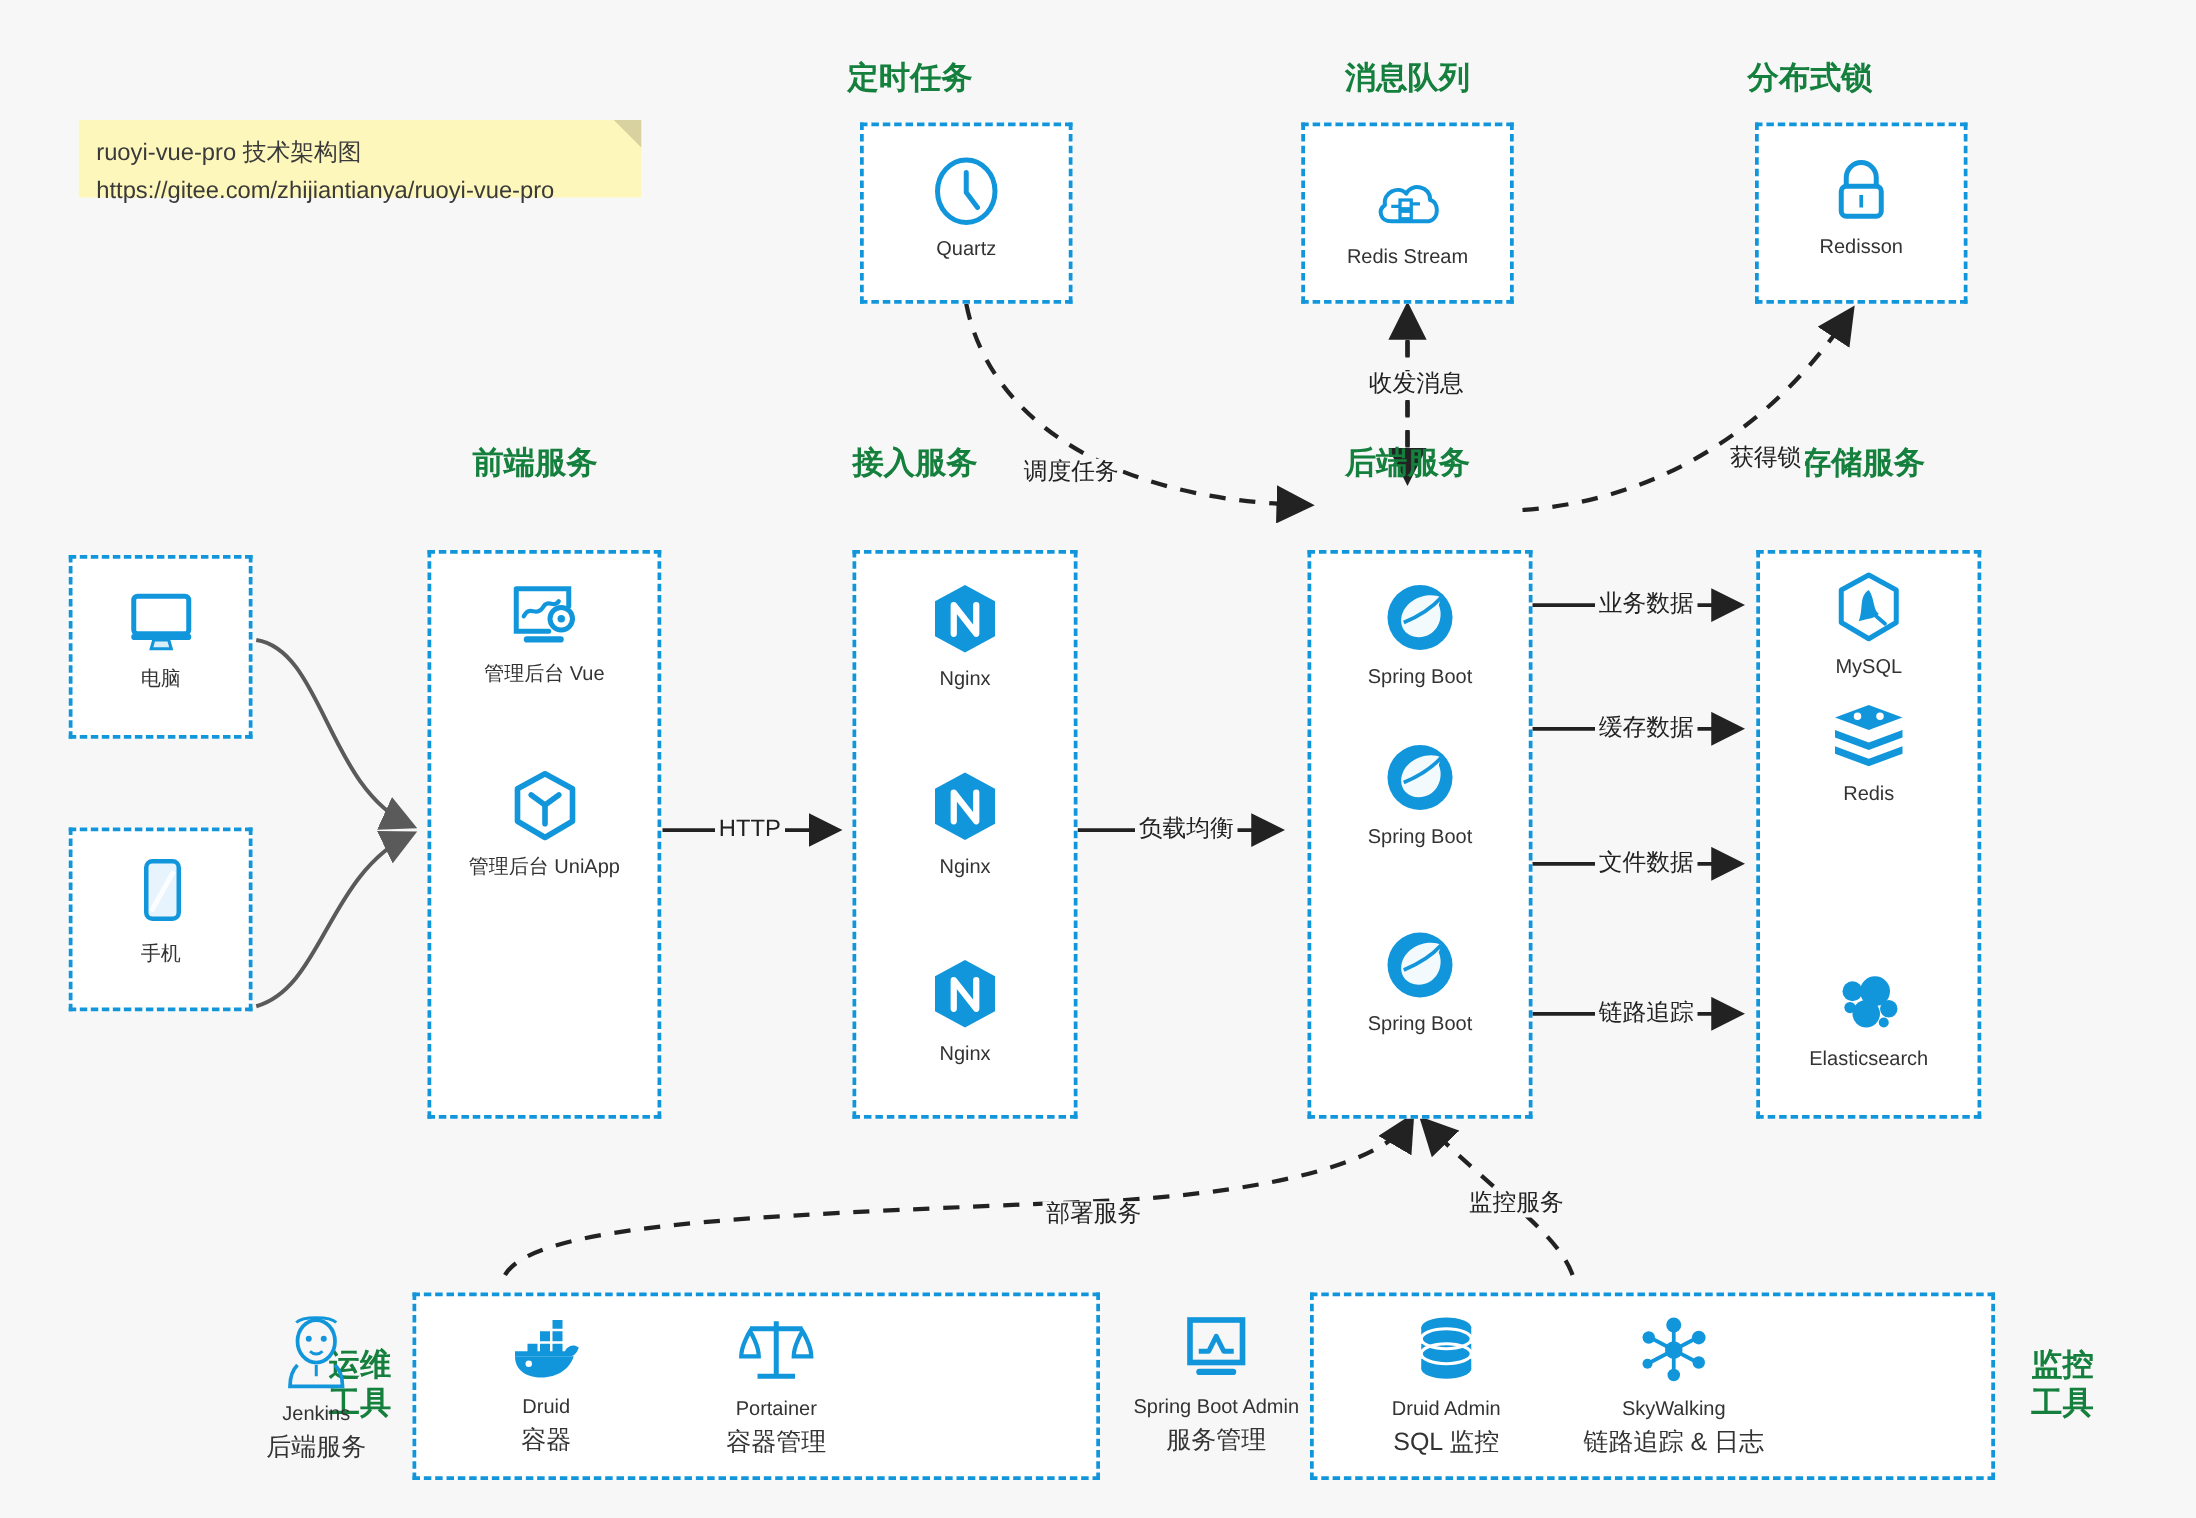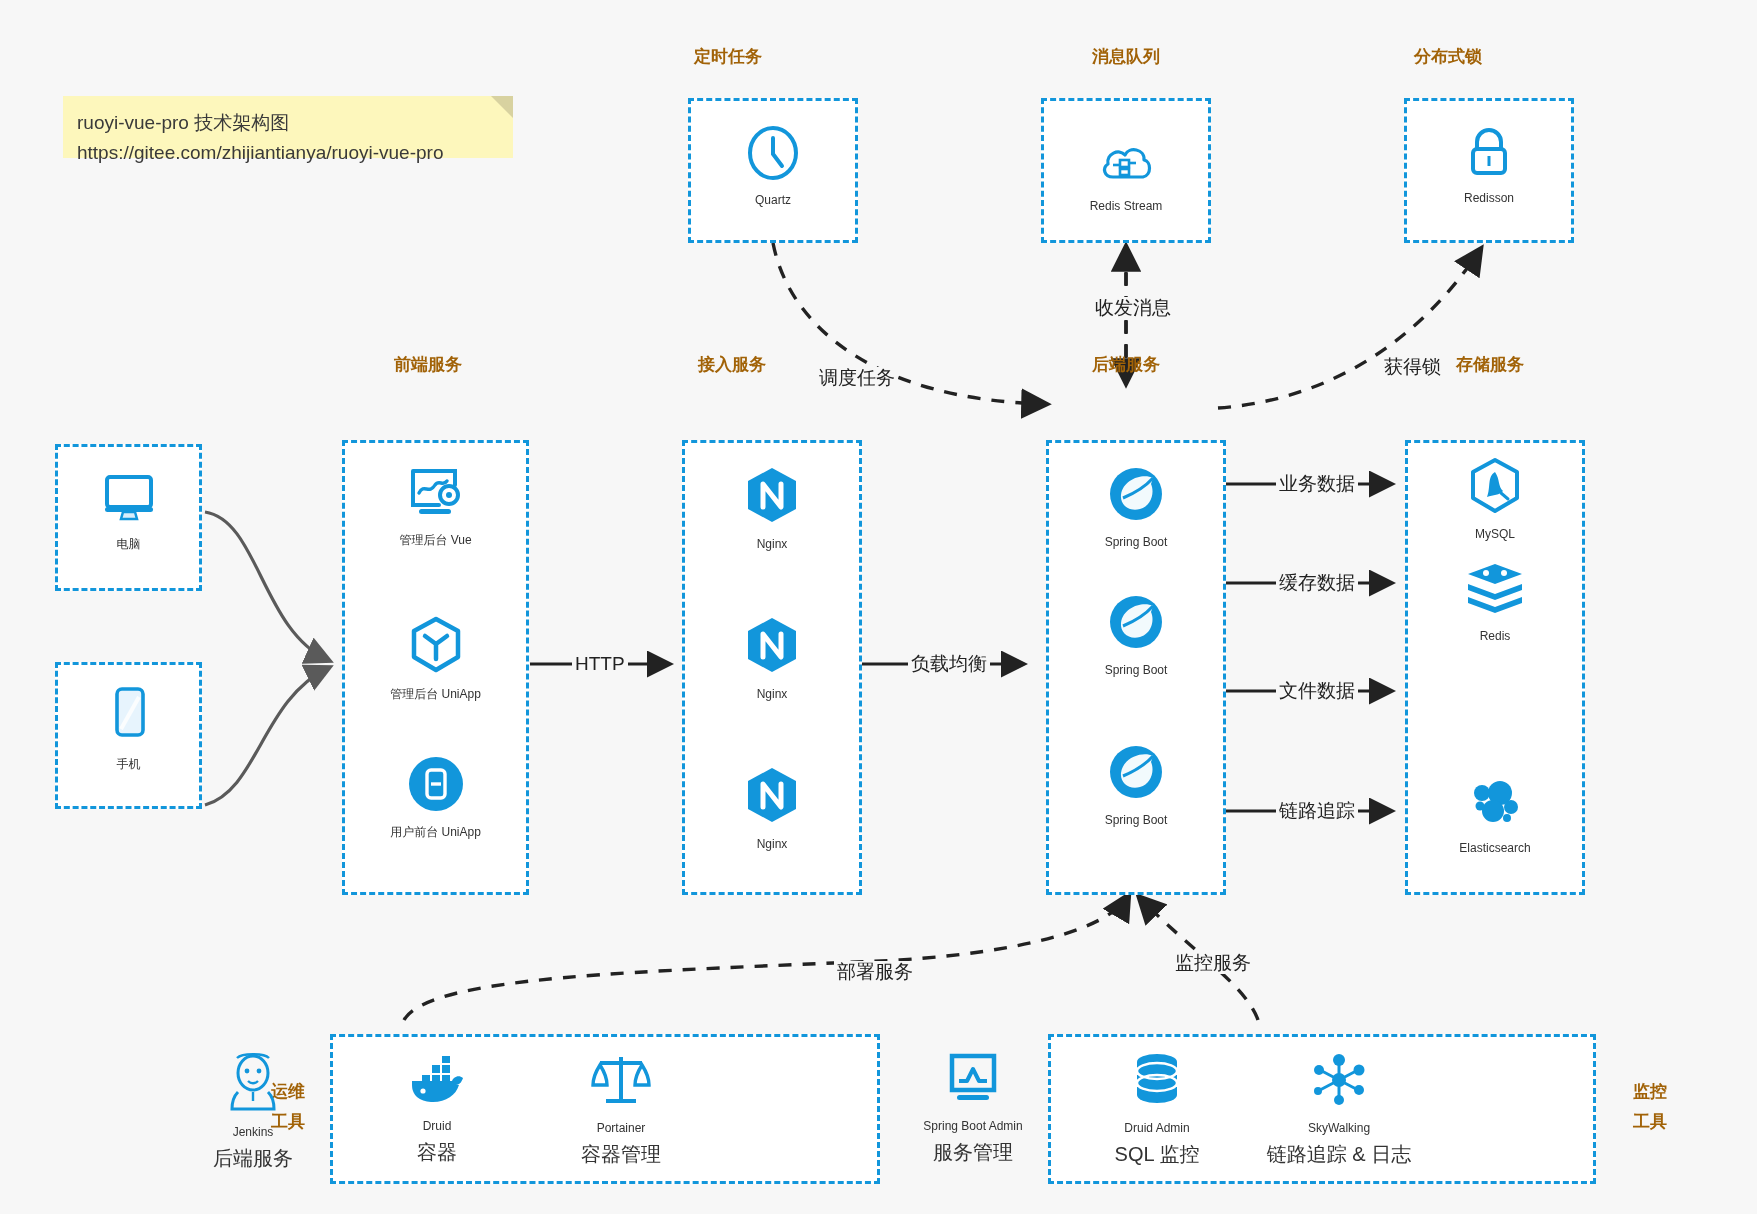--- a/index.html
+++ b/index.html
@@ -28,32 +28,32 @@
 
   
   .box{
     position:absolute;
     border:3px dashed #1296db;
     background:#ffffff;
     box-sizing:border-box;
   }
   .grp-title{
     position:absolute;
-    color:#a16207;font-weight:bold;font-size:17px;
+    color:#15803d;font-weight:bold;font-size:25px;
     text-align:center;white-space:nowrap;
   }
   .grp-title.side{line-height:30px;}
 
   .node{
     position:absolute;
     display:flex;flex-direction:column;align-items:center;justify-content:center;
     width:100%;
   }
   .node .cap{
-    font-size:12px;color:#333;margin-top:6px;white-space:nowrap;text-align:center;
+    font-size:16px;color:#333;margin-top:6px;white-space:nowrap;text-align:center;
     line-height:26px;
   }
   .node .cap2{font-size:20px;color:#333;line-height:26px;white-space:nowrap;}
   .icon{display:block;}
 
   
   .elabel{
     position:absolute;background:#f7f7f7;
     font-size:19px;color:#222;white-space:nowrap;padding:0 3px;
     line-height:22px;
@@ -173,28 +173,20 @@
         <rect x="14" y="44" width="32" height="5" rx="2.5" fill="#1296db"></rect>
       </svg>
       <div class="cap">管理后台 Vue</div>
     </div>
     <div class="node" style="top:172px;">
       <svg class="icon" width="58" height="60" viewBox="0 0 58 60">
         <path d="M29 4 L51 16 L51 42 L29 55 L7 42 L7 16 Z" fill="none" stroke="#1296db" stroke-width="4.5" stroke-linejoin="round"></path>
         <path d="M18 21 L29 29 L40 21 M29 29 L29 44" fill="none" stroke="#1296db" stroke-width="4.5" stroke-linecap="round"></path>
       </svg>
       <div class="cap">管理后台 UniApp</div>
-    </div>
-    <div class="node" style="top:312px;">
-      <svg class="icon" width="58" height="58" viewBox="0 0 58 58">
-        <circle cx="29" cy="29" r="27" fill="#1296db"></circle>
-        <rect x="20" y="15" width="18" height="28" rx="4" fill="none" stroke="#ffffff" stroke-width="3.4"></rect>
-        <line x1="24" y1="29" x2="34" y2="29" stroke="#ffffff" stroke-width="3.4"></line>
-      </svg>
-      <div class="cap">用户前台 UniApp</div>
     </div>
   </div>
 
   <div class="grp-title" style="left:652px;top:353px;width:160px;">接入服务</div>
   <div class="box" style="left:682px;top:440px;width:180px;height:455px;">
     <div class="node" style="top:22px;">
       <svg class="icon" width="56" height="60" viewBox="0 0 56 60">
         <path d="M28 3 L52 16 L52 44 L28 57 L4 44 L4 16 Z" fill="#1296db"></path>
         <path d="M19 42 L19 19 L37 42 L37 19" fill="none" stroke="#ffffff" stroke-width="5" stroke-linejoin="round" stroke-linecap="round"></path>
       </svg>

